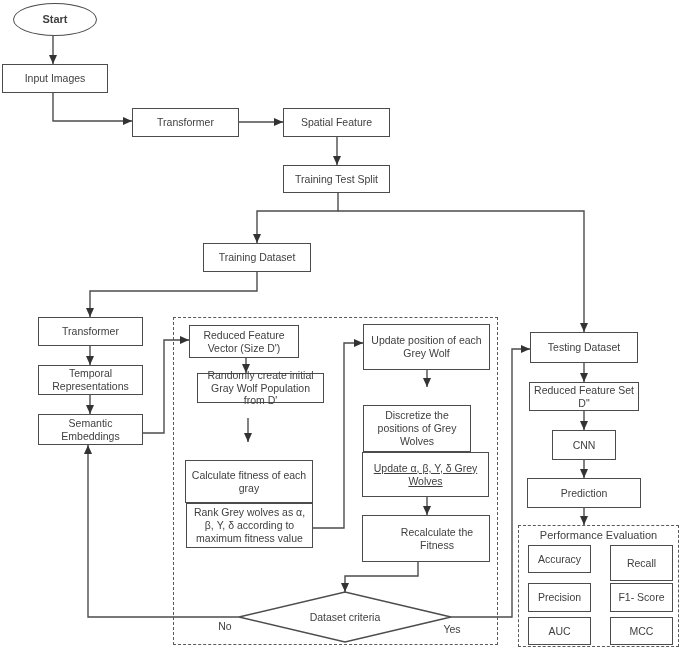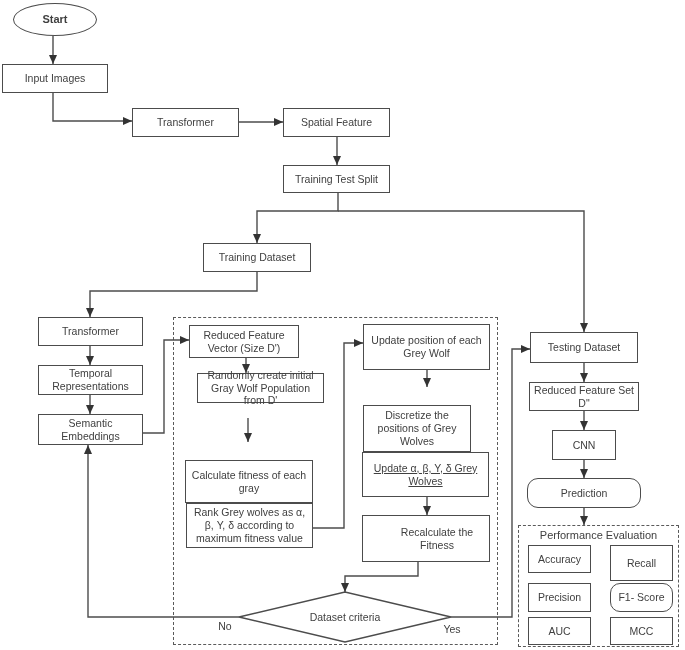--- a/index.html
+++ b/index.html
@@ -91,23 +91,23 @@
   <div class="node" style="left:362px;top:452px;width:127px;height:45px;text-decoration:underline;">Update α, β, Y, δ Grey Wolves</div>
   <div class="node" style="left:362px;top:515px;width:128px;height:47px;padding-left:26px;">Recalculate the Fitness</div>
 
   <div class="label" style="left:285px;top:611px;width:120px;">Dataset criteria</div>
   <div class="label" style="left:210px;top:620px;width:30px;">No</div>
   <div class="label" style="left:436px;top:623px;width:32px;">Yes</div>
 
   <div class="node" style="left:530px;top:332px;width:108px;height:31px;">Testing Dataset</div>
   <div class="node" style="left:529px;top:382px;width:110px;height:29px;">Reduced Feature Set D"</div>
   <div class="node" style="left:552px;top:430px;width:64px;height:30px;">CNN</div>
-  <div class="node" style="left:527px;top:478px;width:114px;height:30px;border-radius:11px;">Prediction</div>
+  <div class="node" style="left:527px;top:478px;width:114px;height:30px;">Prediction</div>
 
   <div class="label pe-title" style="left:518px;top:529px;width:161px;">Performance Evaluation</div>
   <div class="node metric" style="left:528px;top:545px;width:63px;height:28px;">Accuracy</div>
   <div class="node metric" style="left:610px;top:545px;width:63px;height:36px;">Recall</div>
   <div class="node metric" style="left:528px;top:583px;width:63px;height:29px;">Precision</div>
-  <div class="node metric" style="left:610px;top:583px;width:63px;height:29px;border-radius:10px;">F1- Score</div>
+  <div class="node metric" style="left:610px;top:583px;width:63px;height:29px;">F1- Score</div>
   <div class="node metric" style="left:528px;top:617px;width:63px;height:28px;">AUC</div>
   <div class="node metric" style="left:610px;top:617px;width:63px;height:28px;">MCC</div>
 
 </div>
 
 </body></html>

